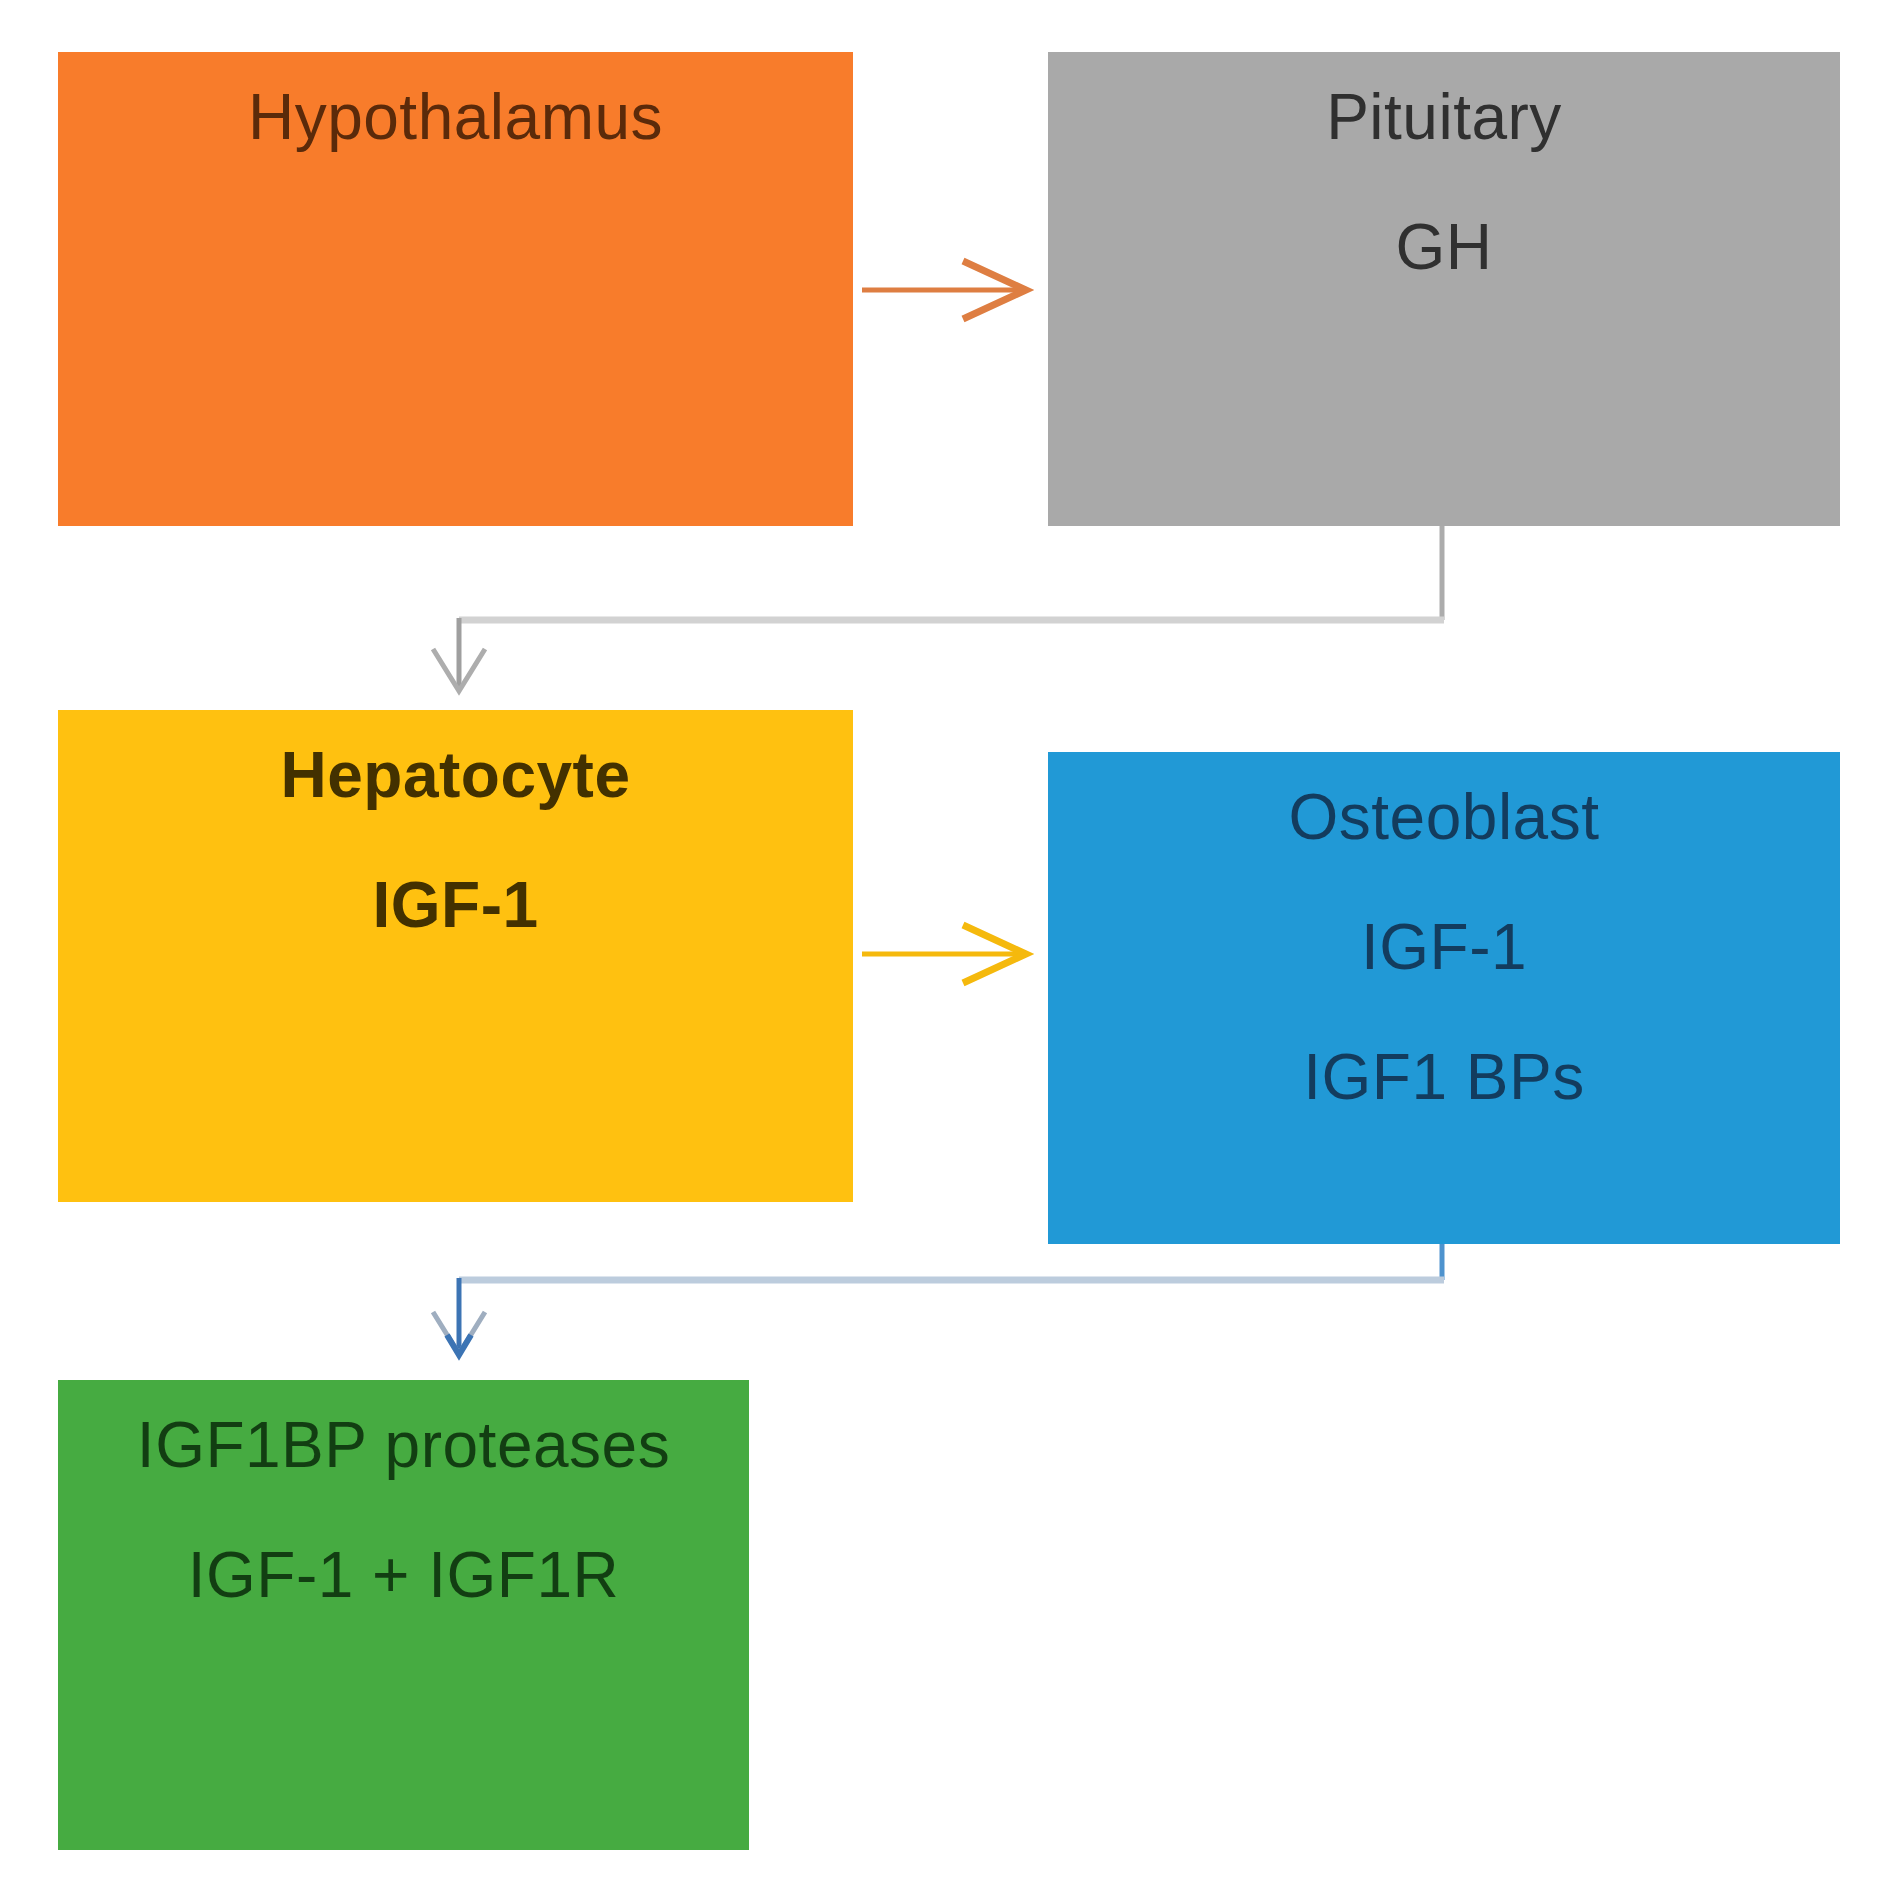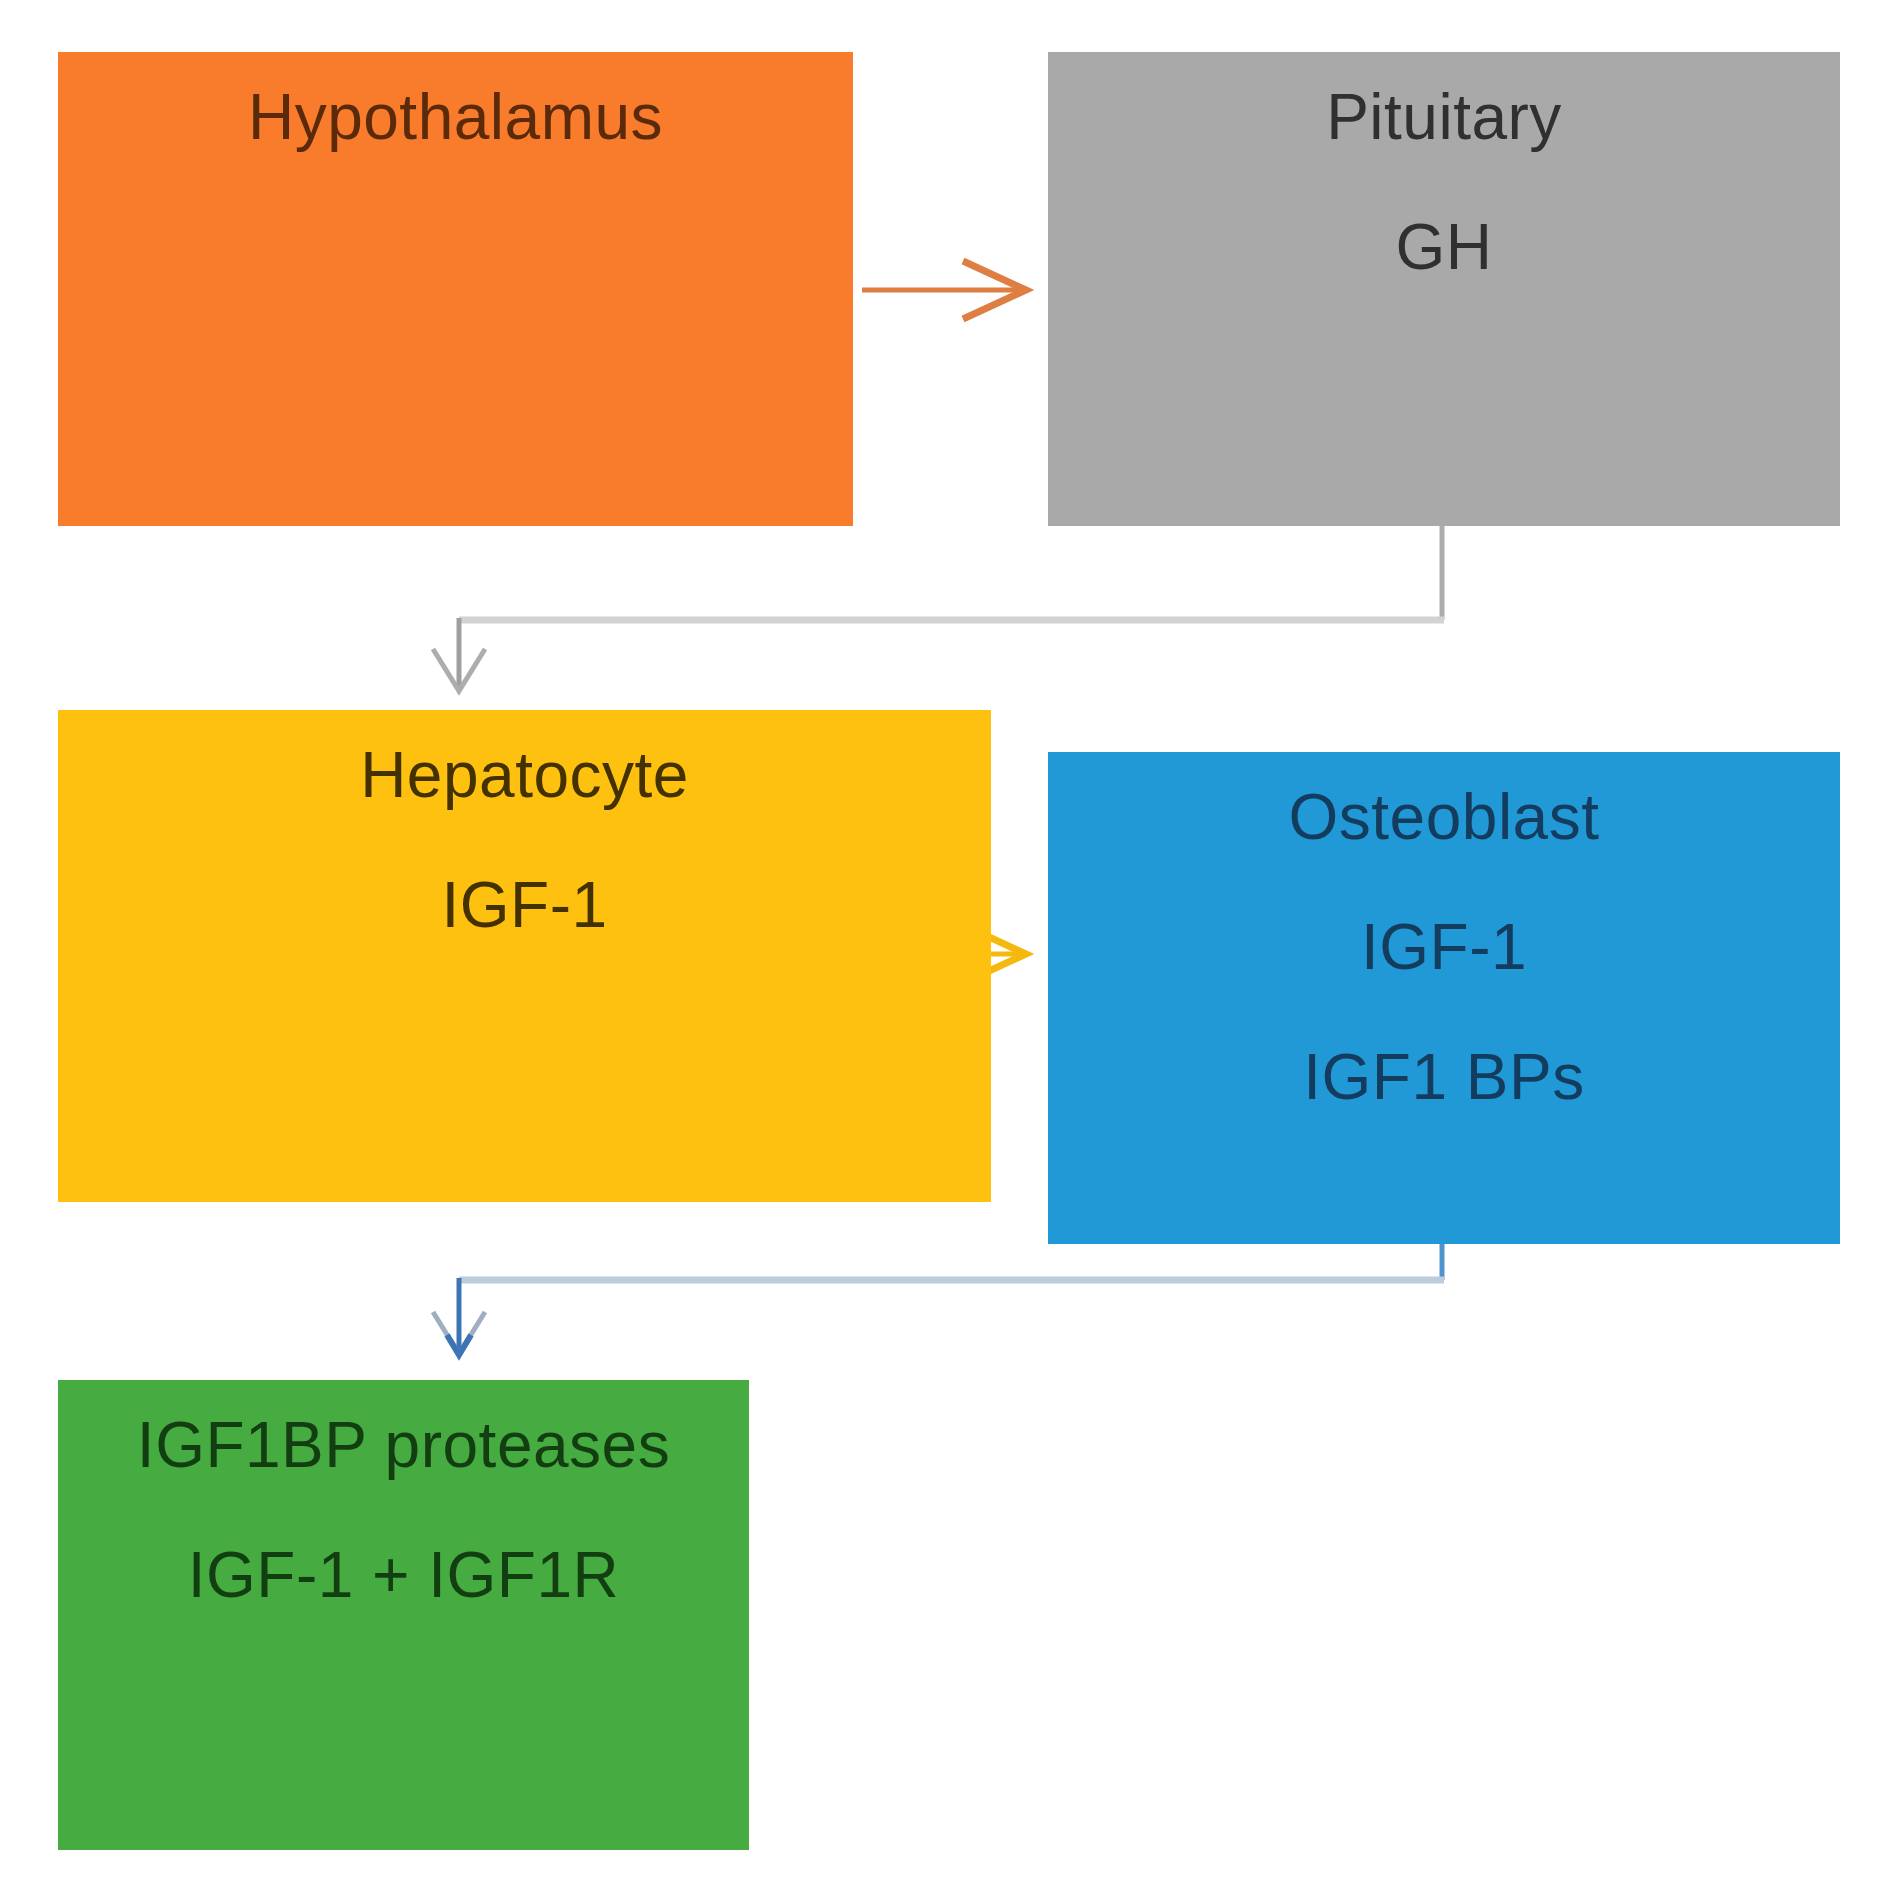--- a/index.html
+++ b/index.html
@@ -32,21 +32,21 @@
     text-align: center;
     font-size: 64px;
     line-height: 130px;
     letter-spacing: 0.5px;
   }
   .node .node-line {
     white-space: nowrap;
   }
   #node-hypothalamus { left: 58px;   top: 52px;   width: 795px; height: 474px; }
   #node-pituitary    { left: 1048px; top: 52px;   width: 792px; height: 474px; }
-  #node-hepatocyte   { left: 58px;   top: 710px;  width: 933px; height: 492px; }
+  #node-hepatocyte   { left: 58px;   top: 710px;  width: 795px; height: 492px; font-weight: bold; }
   #node-osteoblast   { left: 1048px; top: 752px;  width: 792px; height: 492px; }
   #node-proteases    { left: 58px;   top: 1380px; width: 691px; height: 470px; }
 </style>
 </head>
 <body>
 
 <div class="canvas" style="background-color: rgb(255, 255, 255);">
 
   <svg class="connector-layer" width="1879" height="1892" viewBox="0 0 1879 1892" fill="none">
 

